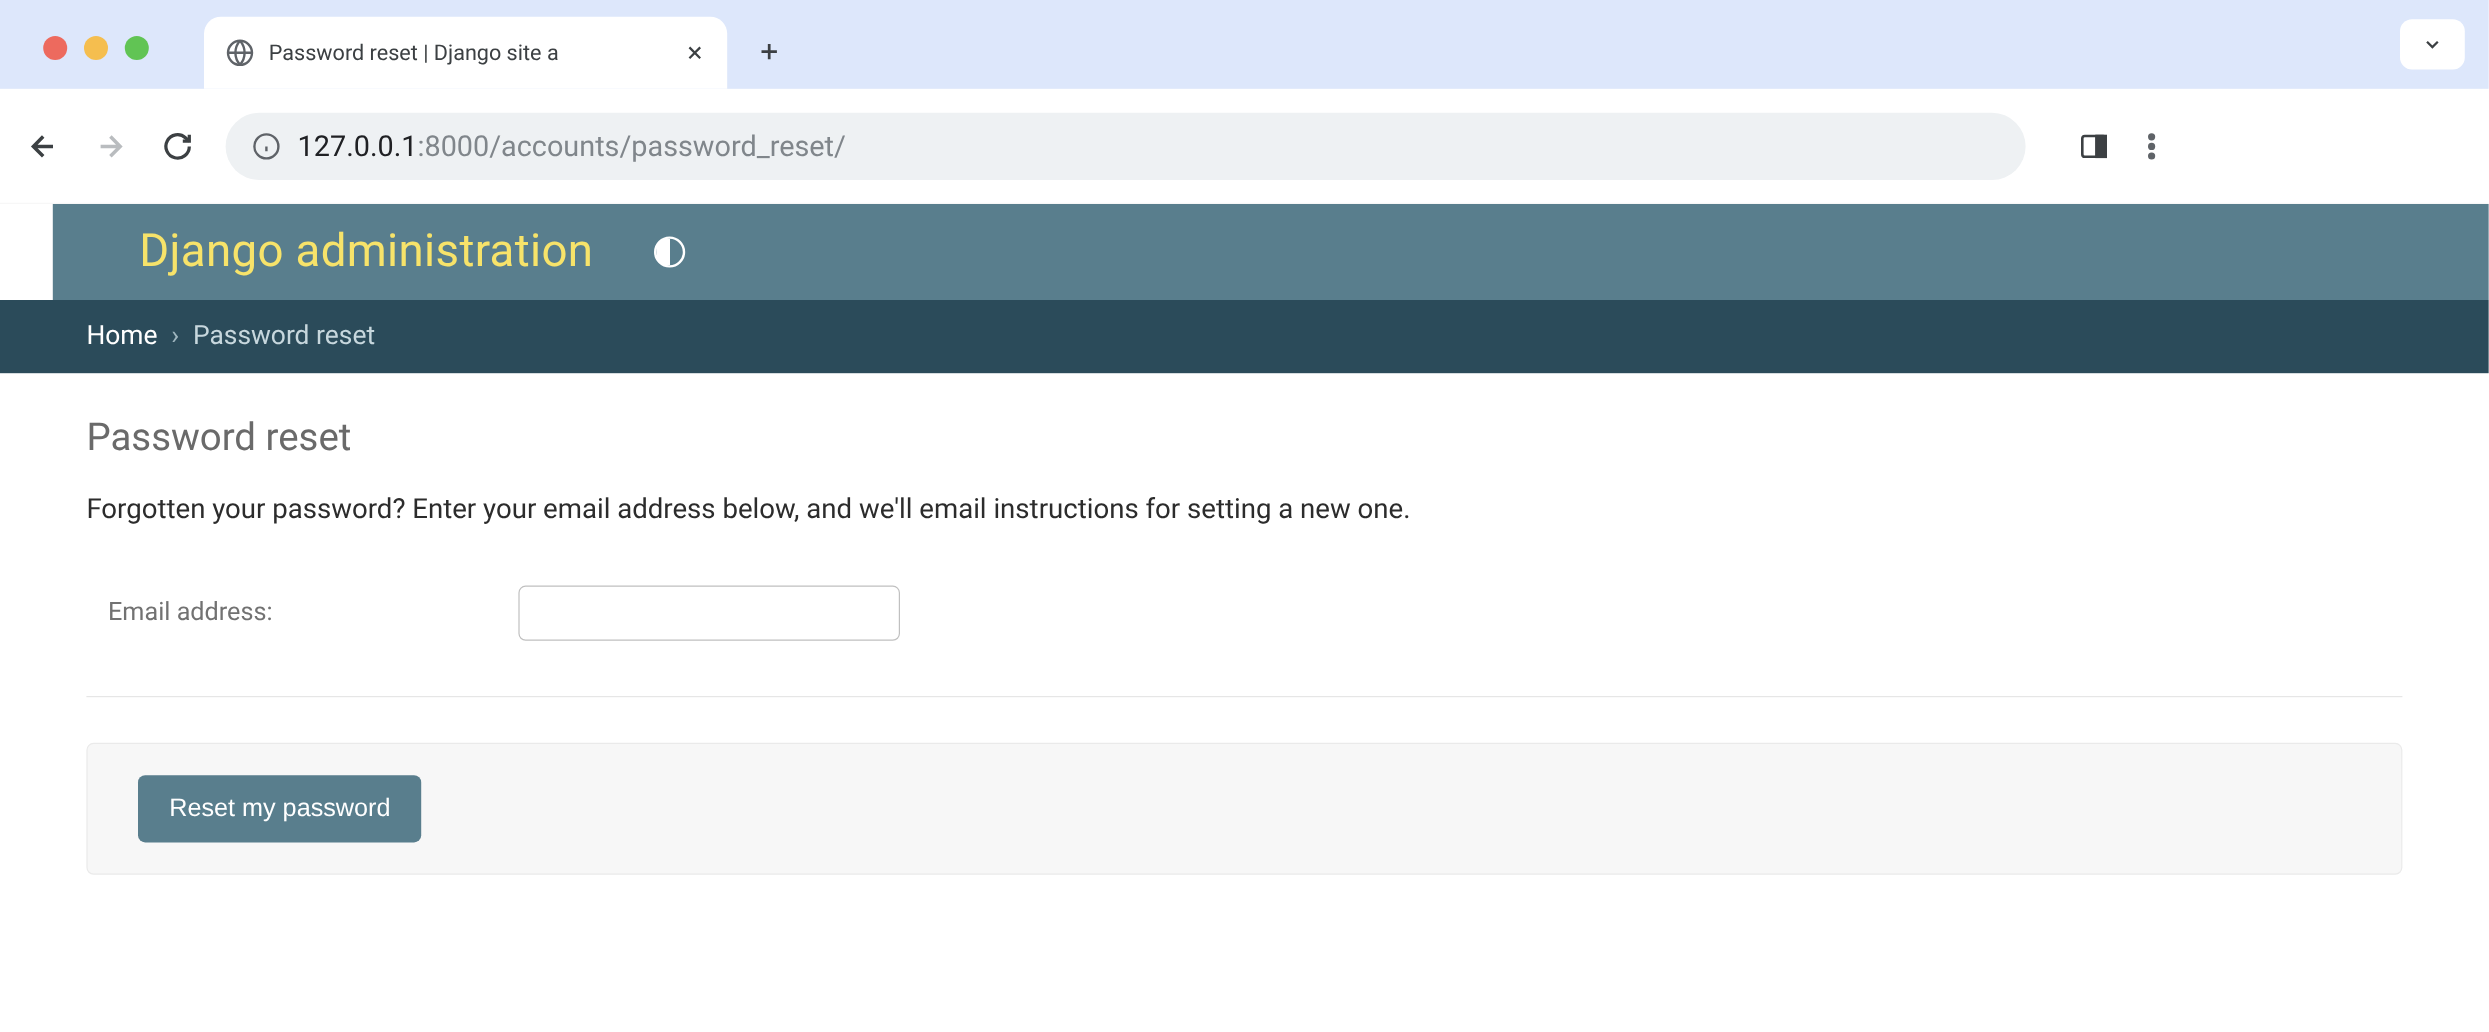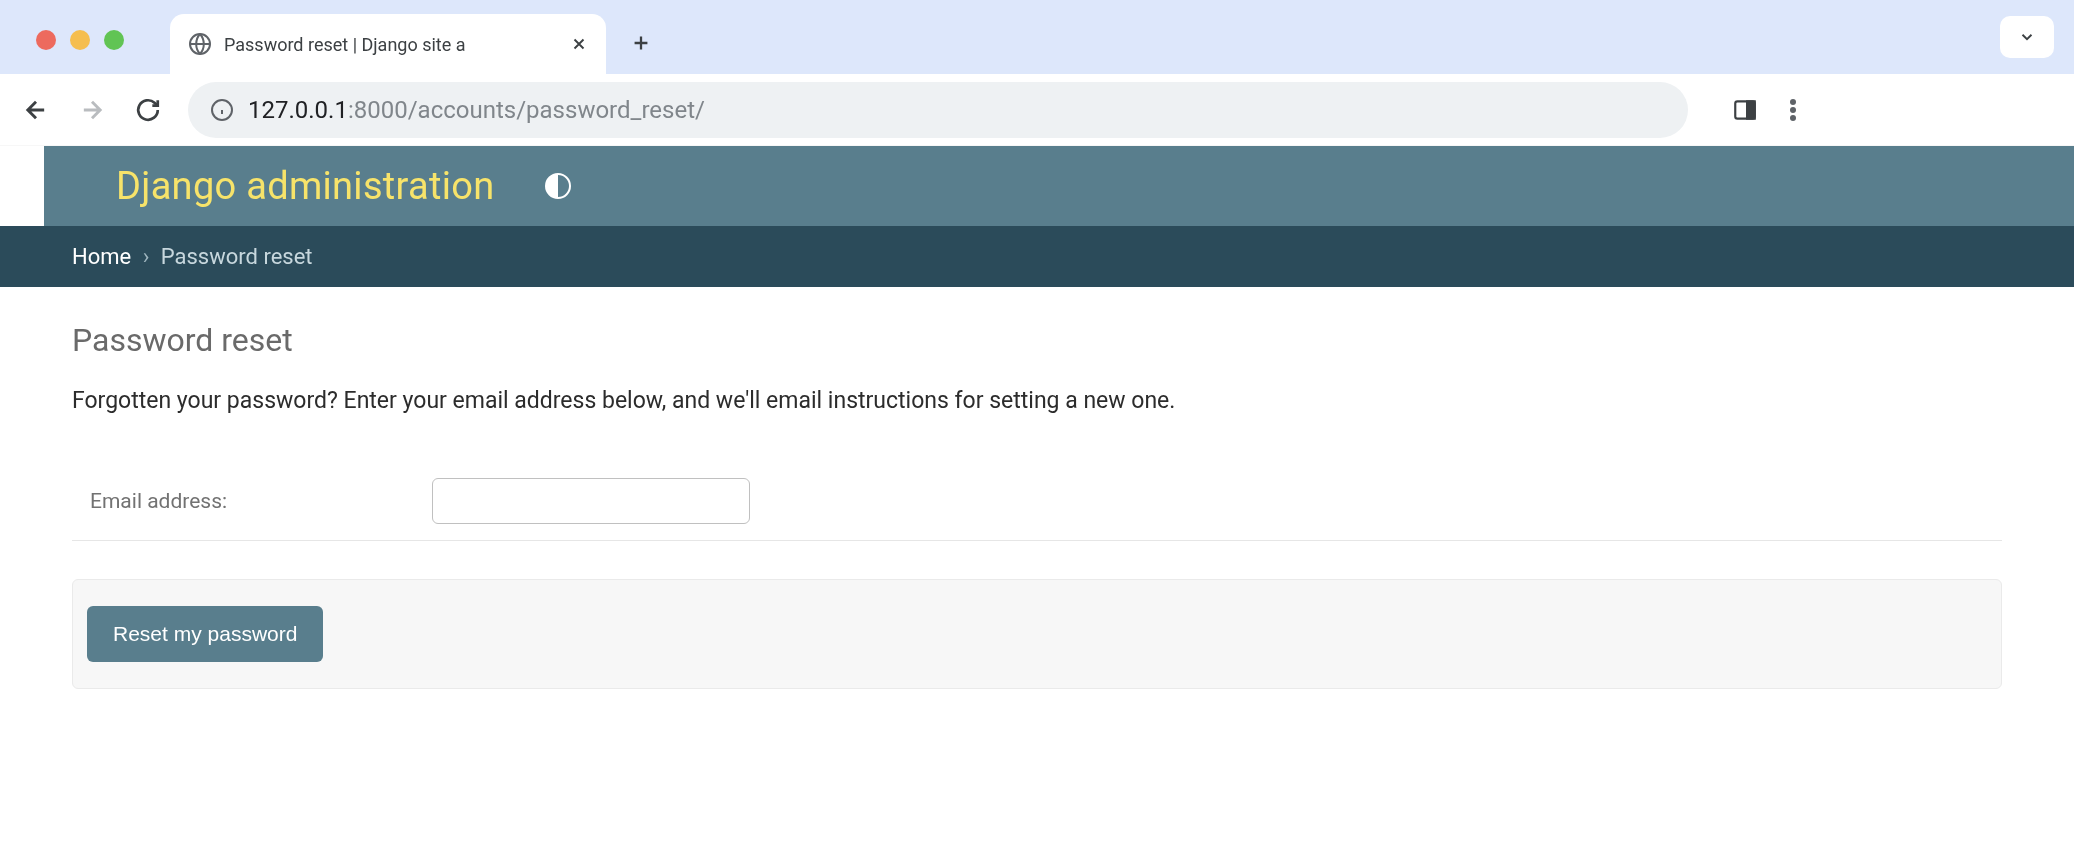--- a/index.html
+++ b/index.html
@@ -72,21 +72,21 @@
       border-radius: 10px;
       display: flex;
       align-items: center;
       justify-content: center;
       color: #3c4043;
     }
 
     
     .toolbar {
       background: #fff;
-      height: 72px;
+      height: 96px;
       display: flex;
       align-items: center;
       padding: 0 20px;
       gap: 24px;
       border-bottom: 1px solid rgba(0,0,0,0.03);
     }
     .nav-btn {
       width: 32px; height: 32px; display: flex; align-items: center; justify-content: center;
       color: #3c4043; cursor: pointer;
     }
@@ -162,26 +162,26 @@
     }
     .page-heading {
       font-size: 32px;
       color: #6a6a6a;
       font-weight: 400;
       margin-bottom: 28px;
     }
     .helptext {
       font-size: 23px;
       color: #2c2c2c;
-      margin-bottom: 48px;
+      margin-bottom: 34px;
     }
     .form-row {
       display: flex;
       align-items: center;
-      padding: 16px 0 16px 18px;
+      padding: 16px 0 46px 18px;
       border-bottom: 1px solid #e6e6e6;
     }
     .form-label {
       width: 342px;
       font-size: 21px;
       color: #727272;
     }
     .form-input {
       border: 1px solid #c0c0c0;
       border-radius: 6px;
@@ -189,21 +189,21 @@
       width: 318px;
       font-size: 20px;
       padding: 0 10px;
       background: #fff;
     }
     .submit-row {
       margin-top: 38px;
       background: #f7f7f7;
       border: 1px solid #eaeaea;
       border-radius: 6px;
-      padding: 26px 14px;
+      padding: 26px 42px;
     }
     .submit-btn {
       background: #597e8d;
       color: #fff;
       border: none;
       border-radius: 6px;
       padding: 16px 26px;
       font-size: 21px;
       cursor: pointer;
     }

